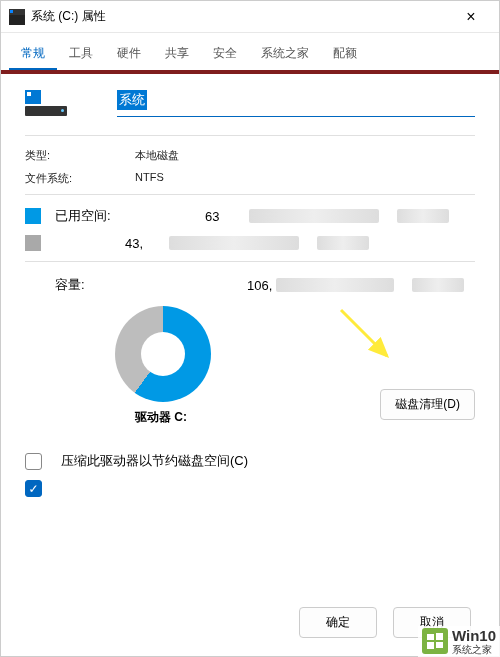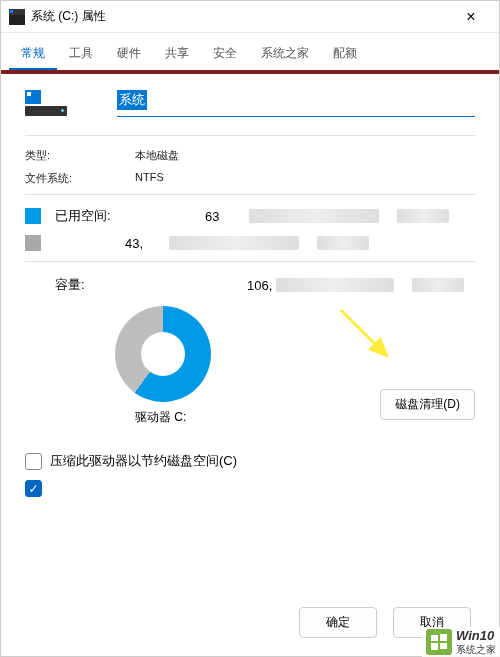--- a/index.html
+++ b/index.html
@@ -180,20 +180,21 @@
       top: 26px; left: 26px;
       width: 44px; height: 44px;
       background: #fff;
       border-radius: 50%;
     }
     .pie-label {
       position: absolute;
       left: 110px;
       bottom: -24px;
       font-size: 12px;
+      font-weight: bold;
     }
     .cleanup-btn {
       position: absolute;
       right: 0;
       bottom: -18px;
       padding: 6px 14px;
       border: 1px solid #ccc;
       border-radius: 4px;
       background: #fdfdfd;
       font-size: 12px;
@@ -203,20 +204,21 @@
       position: absolute;
       right: 72px;
       bottom: 30px;
       pointer-events: none;
     }
     .checkbox-row {
       display: flex;
       align-items: center;
       margin: 50px 0 10px 0;
       font-size: 13px;
+      gap: 11px;
     }
     .checkbox-row2 { margin: 8px 0; }
     .cb {
       width: 17px; height: 17px;
       border: 1px solid #888;
       border-radius: 3px;
       margin-right: 8px;
       display:flex;align-items:center;justify-content:center;
       font-size:12px;
       cursor:pointer;
@@ -249,21 +251,21 @@
       padding: 2px 4px;
     }
     .wm-icon {
       width: 26px; height: 26px;
       background: #7cb342;
       border-radius: 3px;
       display:flex;align-items:center;justify-content:center;
       margin-right: 4px;
     }
     .wm-text { font-size: 10px; line-height: 1.1; color:#333; }
-    .wm-text .t1 { font-weight: bold; font-size:13px;font-style:italic; }
+    .wm-text .t1 { font-weight: bold; font-size:15px; }
   </style>
 </head>
 <body>
 
 <div class="window">
   <div class="titlebar">
     <div class="titlebar-icon"></div>
     <div class="title-text">系统 (C:) 属性</div>
     <div class="close-btn">×</div>
   </div>

